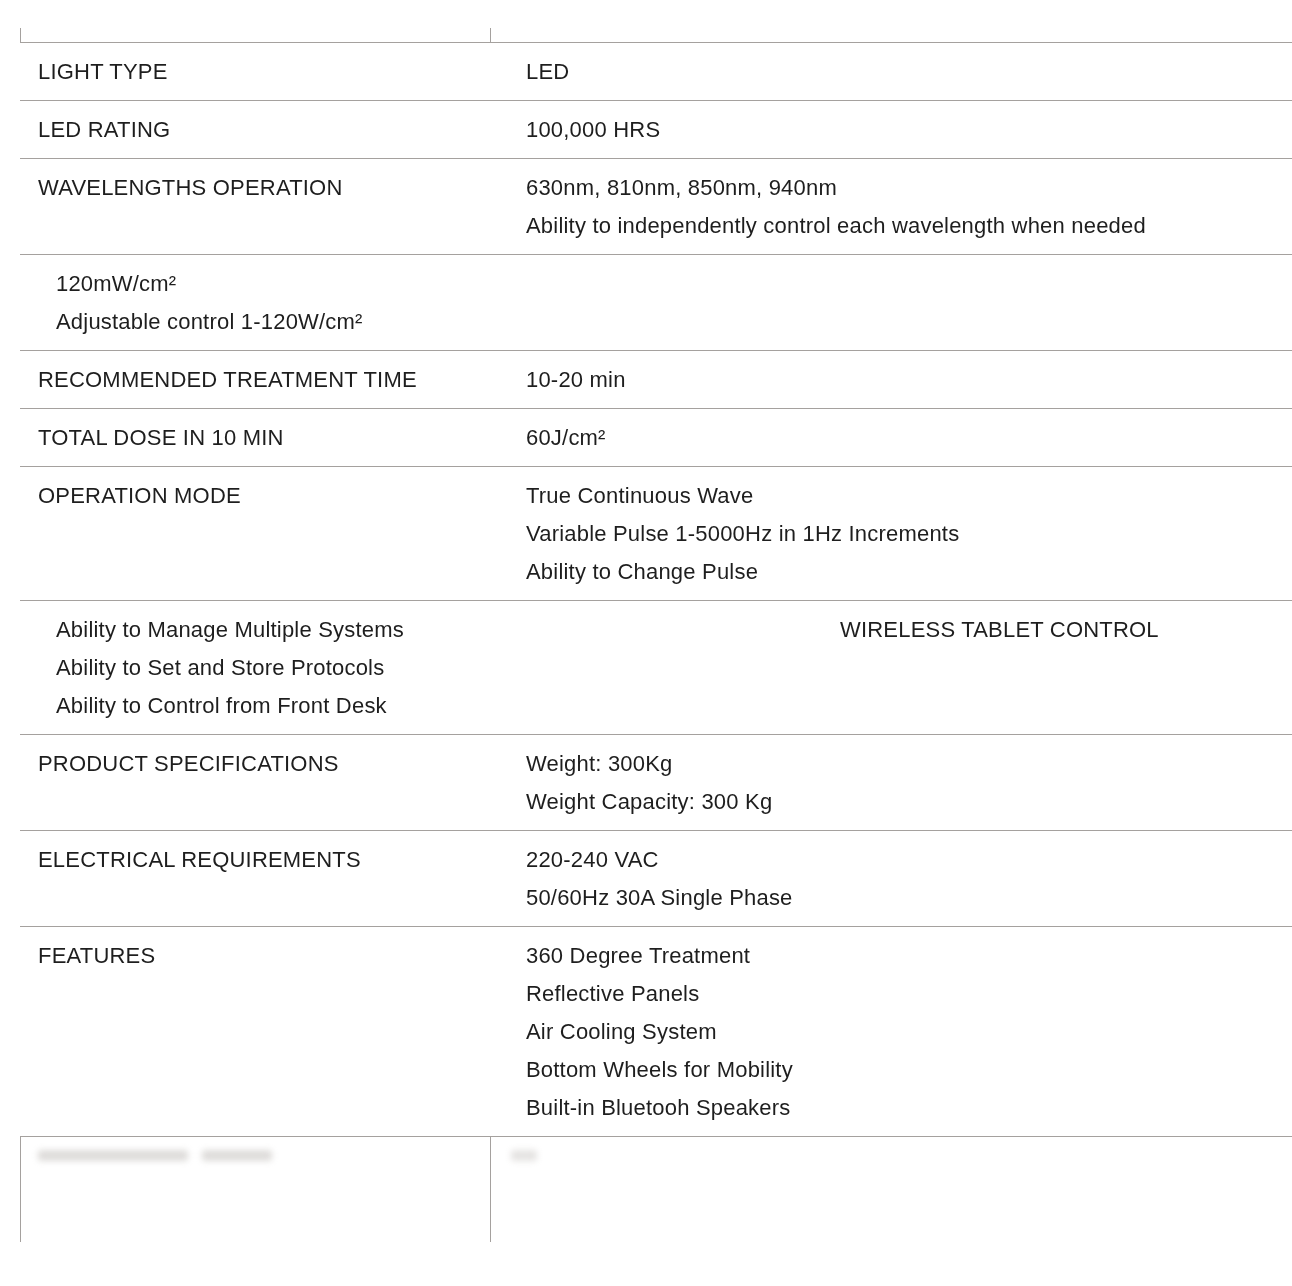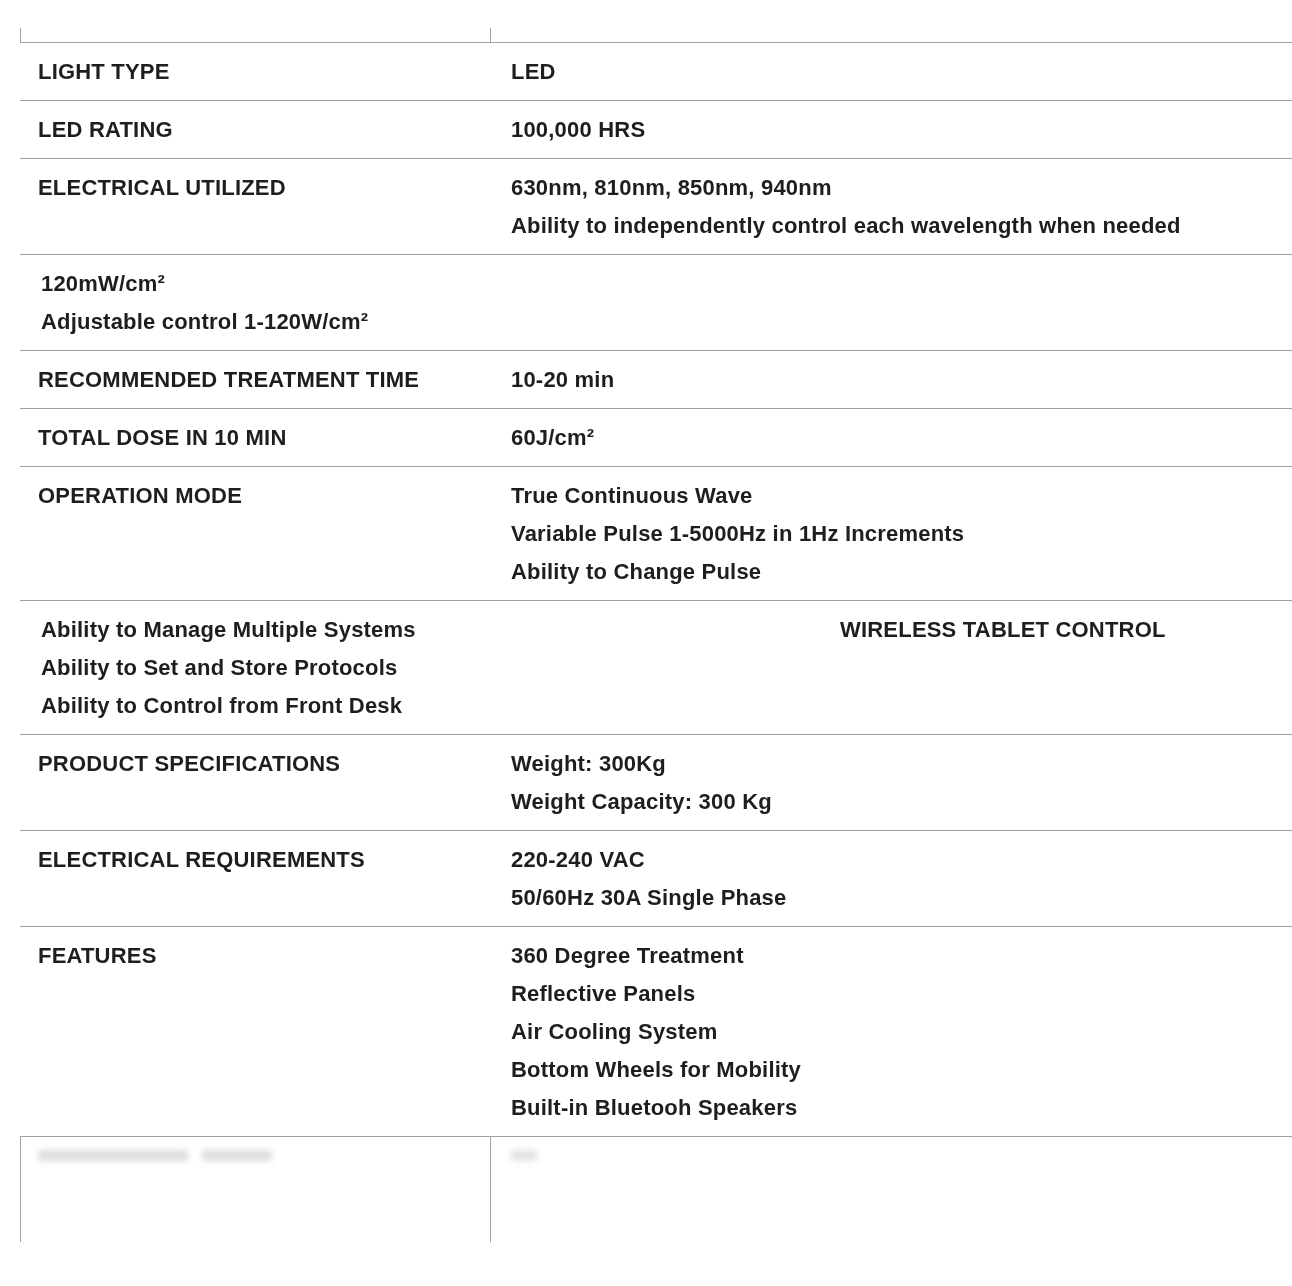--- a/index.html
+++ b/index.html
@@ -23,42 +23,41 @@
     background:var(--border);
   }
   .vline.left{left:20px;}
   .vline.divider{left:490px;}
 
   .spec-table{
     position:absolute;
     left:20px;
     top:42px;
     right:0;
-    font-weight:bold;
   }
   .spec-row{
     display:flex;
     border-top:1px solid var(--border);
     background:var(--bg);
   }
   .cell{
     font-size:22px;
     line-height:38px;
     letter-spacing:0.2px;
   }
   .cell-label{
     flex:none;
     width:470px;
     padding:10px 12px 9px 18px;
   }
   .cell-value{
     flex:1;
     padding:10px 12px 9px 21px;
   }
-  .value-line{display:block;}
+  .value-line{display:block;margin-left:15px;}
 
   
   .partial-row{
     display:flex;
     border-top:1px solid var(--border);
     height:38px;
     align-items:center;
   }
   .partial-left{flex:none;width:470px;display:flex;gap:14px;padding-left:18px;}
   .partial-right{flex:1;display:flex;padding-left:21px;}
@@ -89,21 +88,21 @@
   </div>
 
   <div class="spec-row">
     <div class="cell cell-label">LED RATING</div>
     <div class="cell cell-value">
         <span class="value-line">100,000 HRS</span>
       </div>
   </div>
 
   <div class="spec-row">
-    <div class="cell cell-label">ELECTRICAL UTILIZED</div>
+    <div class="cell cell-label">WAVELENGTHS OPERATION</div>
     <div class="cell cell-value">
         <span class="value-line">630nm, 810nm, 850nm, 940nm</span>
         <span class="value-line">Ability to independently control each wavelength when needed</span>
       </div>
   </div>
 
   <div class="spec-row">
     <div class="cell cell-value">
         <span class="value-line">120mW/cm²</span>
         <span class="value-line">Adjustable control 1-120W/cm²</span>

